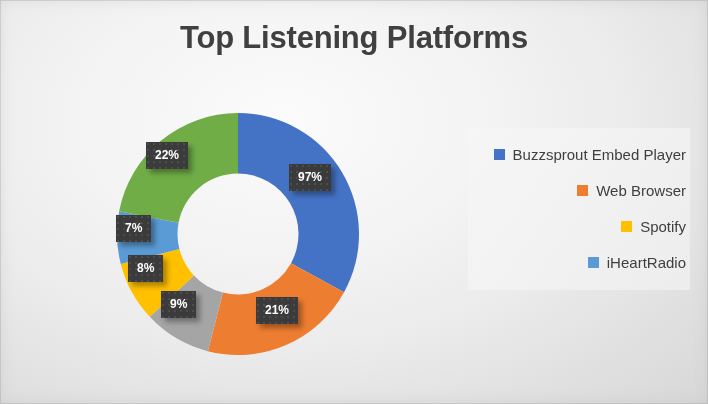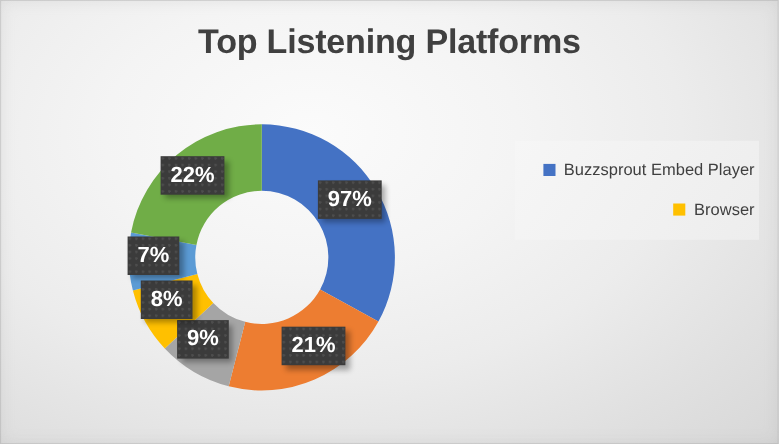--- a/index.html
+++ b/index.html
@@ -69,21 +69,21 @@
   }
 
   
   .data-label {
     position: absolute;
     background-color: #3b3b3b;
     background-image:
       radial-gradient(circle at 2px 2px, rgba(255,255,255,0.09) 1px, rgba(0,0,0,0) 1.4px);
     background-size: 6px 6px;
     color: #ffffff;
-    font-size: 20px;
+    font-size: 12px;
     font-weight: bold;
     line-height: 1;
     padding: 7px 9px 8px 9px;
     box-shadow: 4px 4px 5px rgba(0,0,0,0.33);
     white-space: nowrap;
   }
 
   
   #legend {
     position: absolute;
@@ -140,18 +140,26 @@
       <div class="data-label" style="left: 116px; top: 215px;">7%</div>
       <div class="data-label" style="left: 146px; top: 142px;">22%</div>
     </div>
 
   <div id="legend">
       <div class="legend-item">
         <span class="legend-swatch" style="background: rgb(68, 114, 196);"></span>
         <span class="legend-label">Buzzsprout Embed Player</span>
       </div>
       <div class="legend-item">
+        <span class="legend-swatch" style="background: rgb(237, 125, 49);"></span>
+        <span class="legend-label">Web Browser</span>
+      </div>
+      <div class="legend-item">
         <span class="legend-swatch" style="background: rgb(255, 192, 0);"></span>
-        <span class="legend-label">Browser</span>
+        <span class="legend-label">Spotify</span>
+      </div>
+      <div class="legend-item">
+        <span class="legend-swatch" style="background: rgb(91, 155, 213);"></span>
+        <span class="legend-label">iHeartRadio</span>
       </div>
     </div>
 
 </div>
 
 </body></html>

